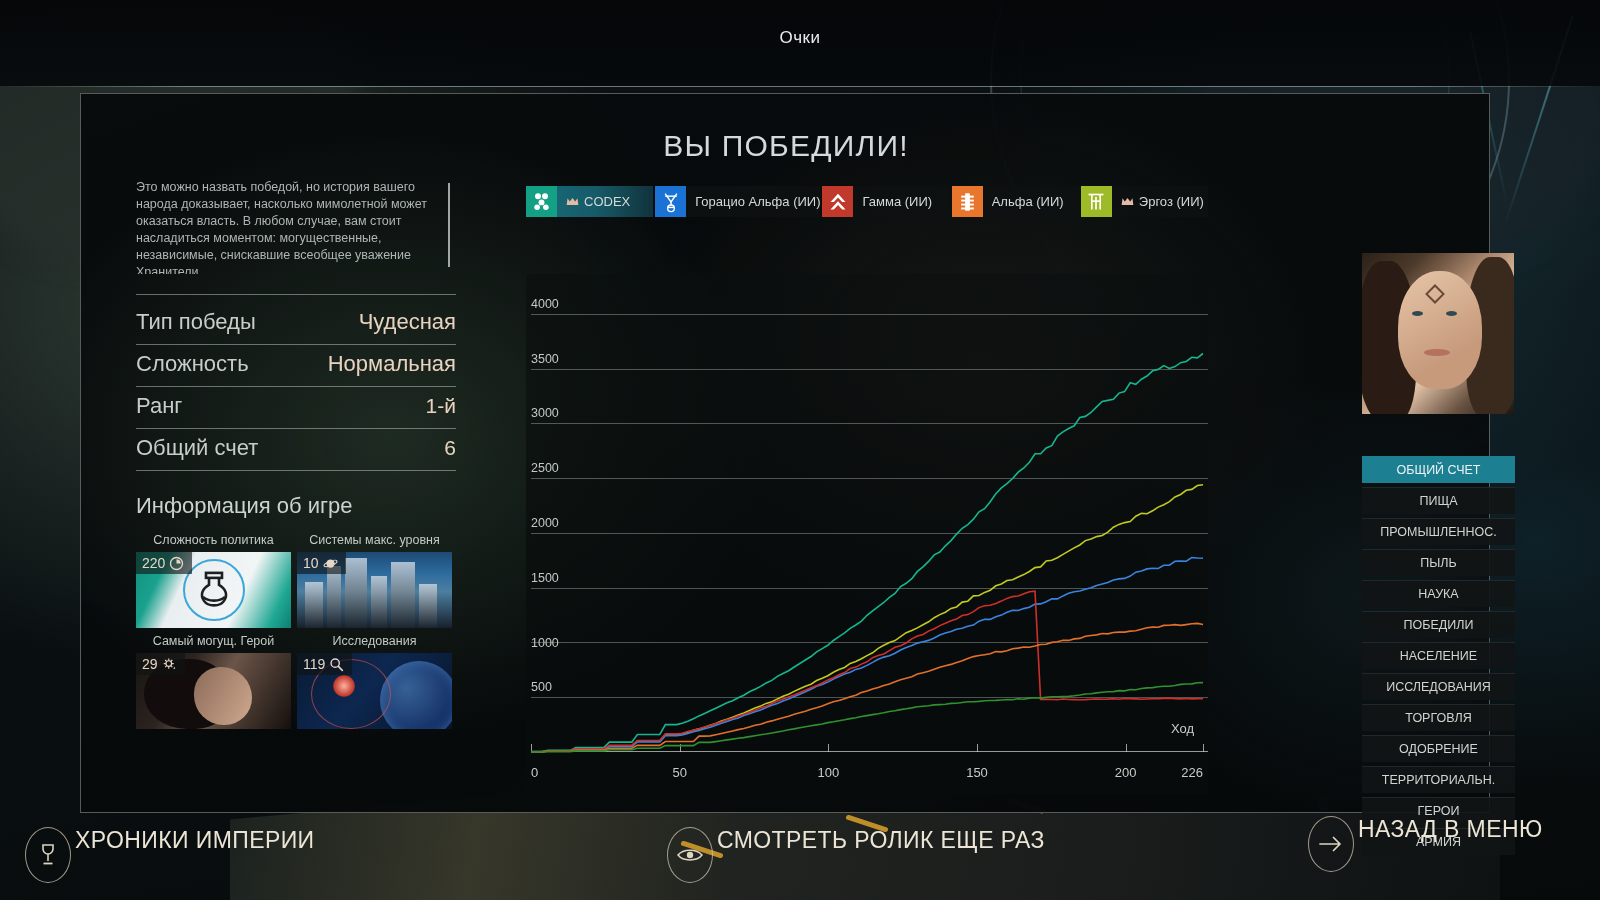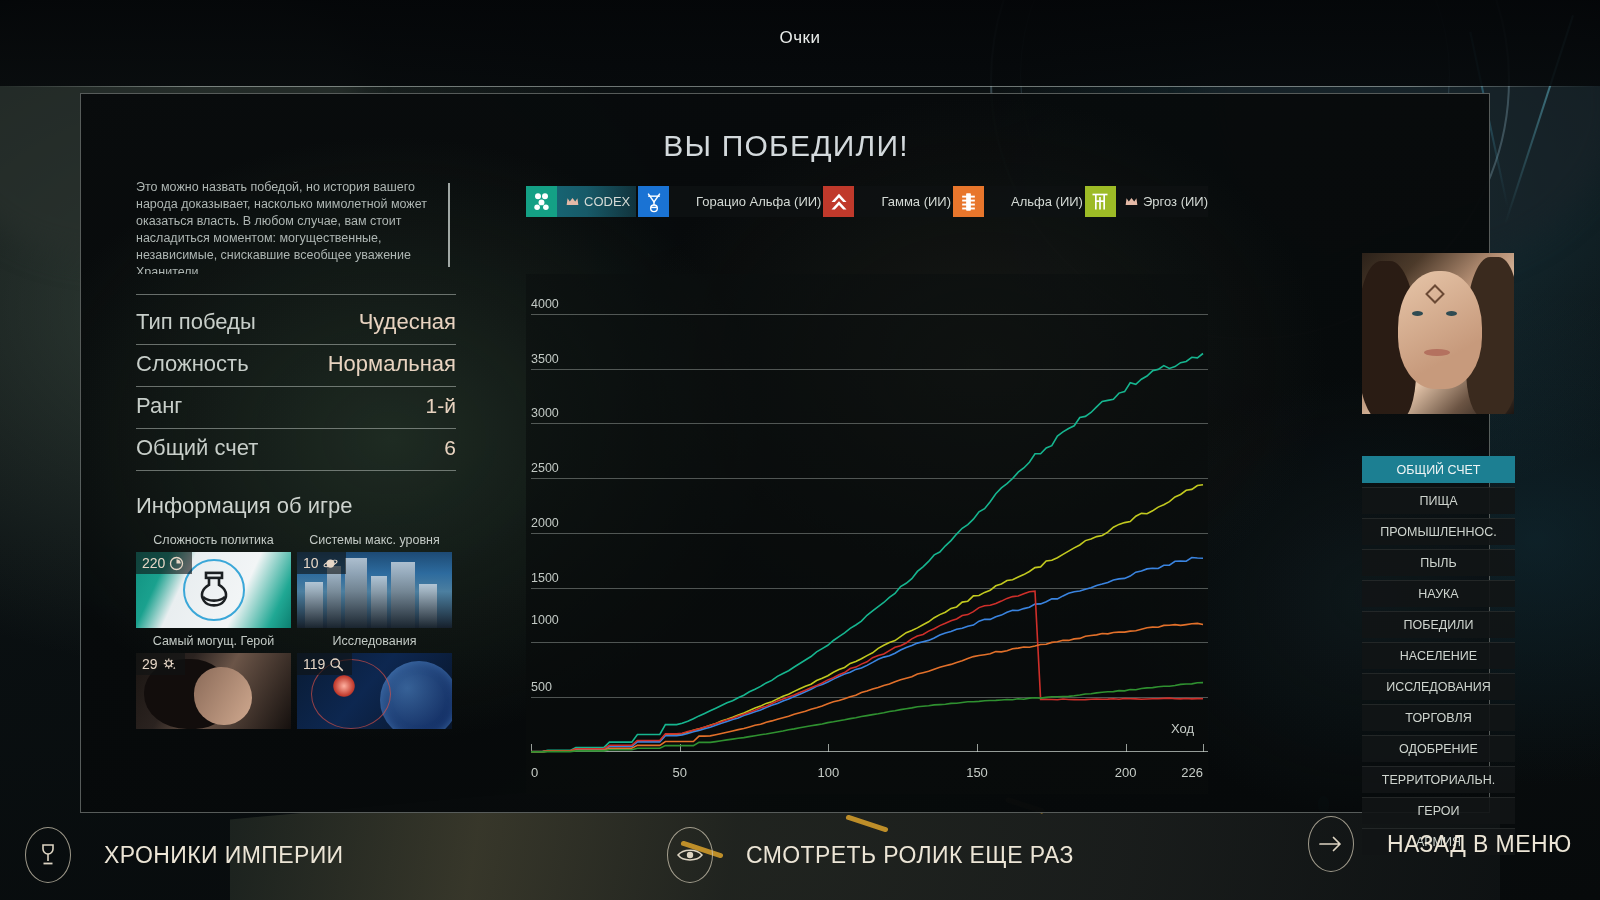--- a/index.html
+++ b/index.html
@@ -104,21 +104,21 @@
   .res-arc { position:absolute; left:14px; top:6px; width:80px; height:70px;
      border:1px solid rgba(220,80,70,.65); border-radius:50%; }
 
   
   .factions { position:absolute; left:445px; top:92px; width:682px; }
   .fac-grid { display:grid; grid-template-columns:repeat(5, 1fr); column-gap:2px; row-gap:2px; }
   .fac { display:flex; align-items:center; height:31px; background:rgba(14,17,18,.88); }
   .fac.active { background:linear-gradient(90deg, #176d7c 0%, #175a68 55%, #11333c 100%); }
   .fac-ico { width:31px; height:31px; flex:0 0 31px; display:flex; align-items:center; justify-content:center; }
   .fac-crown { width:13px; height:9px; margin:0 5px 0 9px; flex:0 0 13px; }
-  .fac-name { font-size:13px; color:#d4dad5; padding-left:27px; white-space:nowrap; }
+  .fac-name { font-size:13px; color:#d4dad5; padding-left:9px; white-space:nowrap; }
   .fac.has-crown .fac-name { padding-left:0; }
 
   
   .chart-box { position:absolute; left:445px; top:180px; width:682px; height:520px;
                background:linear-gradient(180deg, rgba(10,14,14,.55), rgba(8,11,11,.85)); }
   .plot { position:absolute; left:0; top:0; width:682px; height:520px; }
   .ytick { position:absolute; left:5px; font-size:12.5px; color:#c2c9c4; }
   .gridline { position:absolute; left:5px; width:677px; height:1px; background:rgba(196,206,200,.38); }
   .axis-x { position:absolute; left:5px; bottom:42px; width:677px; height:1px; background:rgba(210,218,212,.7); }
   .xtickmark { position:absolute; bottom:42px; width:1px; height:8px; background:rgba(200,208,202,.75); }
@@ -140,21 +140,21 @@
      background:#b4715f; border-radius:50%; }
 
   .statmenu { position:absolute; left:1281px; top:362px; width:153px; }
   .sm-item { height:27px; line-height:27px; text-align:center; font-size:12.5px;
              color:#cfd5cf; background:rgba(17,21,22,.92); margin-bottom:4px;
              border-top:1px solid rgba(120,130,124,.18); overflow:hidden; white-space:nowrap; }
   .sm-item.active { background:#1c7f92; color:#eef4f4; border-top-color:transparent; }
 
   
   .bottombar { position:absolute; left:0; bottom:0; width:1600px; height:90px; }
-  .btm-btn { position:absolute; display:flex; align-items:center; gap:33px; cursor:pointer; }
+  .btm-btn { position:absolute; display:flex; gap:4px; cursor:pointer; }
   .btm-circle { width:46px; height:56px; border:1px solid rgba(205,197,178,.75);
                 border-radius:50%; display:flex; align-items:center; justify-content:center; }
   .btm-label { font-size:23px; color:#ece5d6; letter-spacing:.4px; }
 </style>
 </head>
 <body>
 
 <div id="root">
 
   <div class="bg">
@@ -351,21 +351,21 @@
             <span class="fac-name">Эргоз (ИИ)</span>
           </div>
         </div>
     </div>
 
     <div class="chart-box">
       <div id="plot" class="plot">
           <div class="gridline" style="top: 423.238px;"></div>
           <div class="ytick" style="top: 406.238px;">500</div>
           <div class="gridline" style="top: 368.476px;"></div>
-          <div class="ytick" style="top: 339px;">1000</div>
+          <div class="ytick" style="top: 362px;">1000</div>
           <div class="gridline" style="top: 313.714px;"></div>
           <div class="ytick" style="top: 296.714px;">1500</div>
           <div class="gridline" style="top: 258.952px;"></div>
           <div class="ytick" style="top: 241.952px;">2000</div>
           <div class="gridline" style="top: 204.19px;"></div>
           <div class="ytick" style="top: 187.19px;">2500</div>
           <div class="gridline" style="top: 149.429px;"></div>
           <div class="ytick" style="top: 132.429px;">3000</div>
           <div class="gridline" style="top: 94.6667px;"></div>
           <div class="ytick" style="top: 77.6667px;">3500</div>

